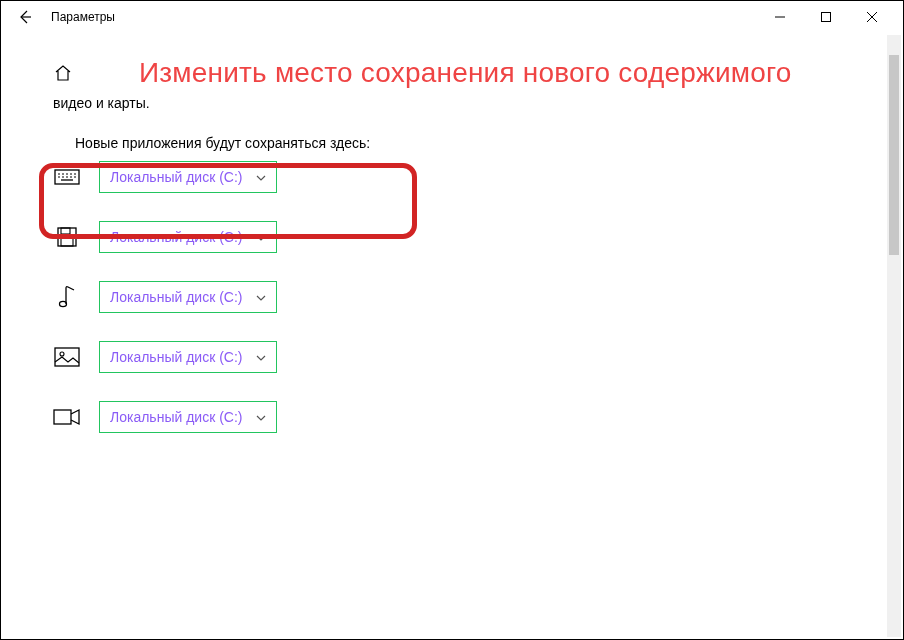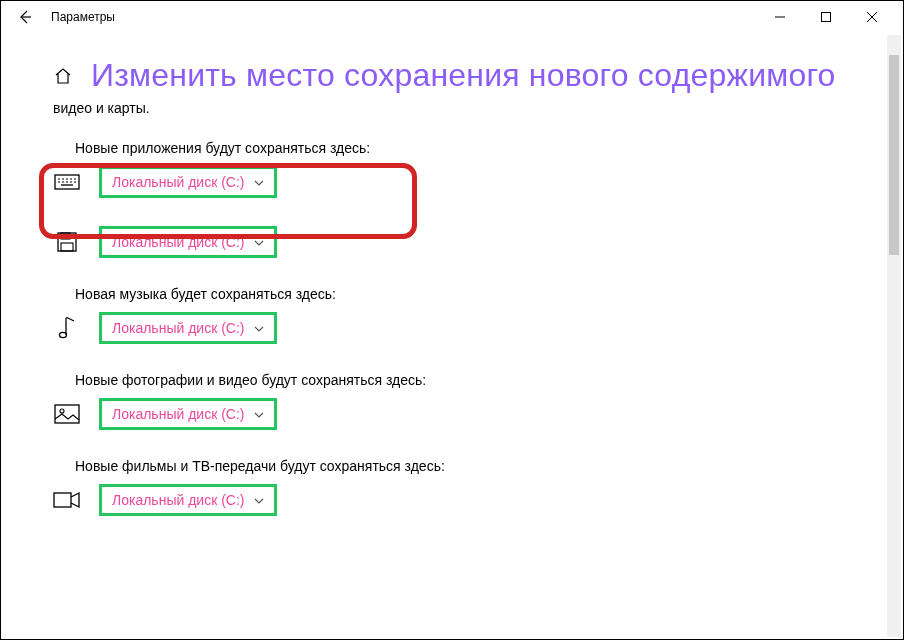--- a/index.html
+++ b/index.html
@@ -61,24 +61,25 @@
       margin-bottom: 6px;
     }
     .home-icon {
       width: 20px;
       height: 20px;
       display: flex;
       align-items: center;
       justify-content: center;
     }
     .page-title {
-      font-size: 32px;
+      font-size: 28px;
       font-weight: 400;
-      color: #8b5cf6;
+      color: #ef4444;
       letter-spacing: 0.2px;
+      margin-left: 48px;
     }
     .subtitle {
       font-size: 14px;
       color: #000;
       margin-bottom: 24px;
       margin-left: 0;
     }
     .rows {
       margin-left: -10px;
     }
@@ -102,29 +103,29 @@
       width: 28px;
       height: 28px;
       display: flex;
       align-items: center;
       justify-content: center;
       flex-shrink: 0;
     }
     .dropdown {
       height: 32px;
       min-width: 178px;
-      border: 3px solid #22c55e;
+      border: 1px solid #22c55e;
       background: #fff;
       display: flex;
       align-items: center;
       padding: 0 10px;
       gap: 0;
       cursor: pointer;
       font-size: 14px;
-      color: #ec4899;
+      color: #8b5cf6;
       justify-content: space-between;
     }
     .chevron {
       font-size: 10px;
       color: #555;
     }
     .highlight-box {
       position: absolute;
       border: 5px solid #d22424;
       border-radius: 14px;
@@ -238,62 +239,59 @@
           <span class="chevron">
             <svg width="10" height="6">
                 <path d="M1 1 L5 5 L9 1" stroke="#555" stroke-width="1.2" fill="none"></path>
               </svg>
           </span>
         </div>
       </div>
     </div>
 
     <div class="setting-row">
-      <div class="setting-label">Новая музыка будет сохраняться здесь:</div>
       <div class="ctrl-line">
         <div class="row-icon">
           <svg width="22" height="26" viewBox="0 0 22 26">
               <path d="M10 20 V4 Q10 2 12 3 L18 6" stroke="#000" stroke-width="1.3" fill="none"></path>
               <ellipse cx="7" cy="20" rx="3.5" ry="2.6" stroke="#000" stroke-width="1.3" fill="none"></ellipse>
             </svg>
         </div>
         <div class="dropdown">
           <span>Локальный диск (C:)</span>
           <span class="chevron">
             <svg width="10" height="6">
                 <path d="M1 1 L5 5 L9 1" stroke="#555" stroke-width="1.2" fill="none"></path>
               </svg>
           </span>
         </div>
       </div>
     </div>
 
     <div class="setting-row">
-      <div class="setting-label">Новые фотографии и видео будут сохраняться здесь:</div>
       <div class="ctrl-line">
         <div class="row-icon">
           <svg width="26" height="20" viewBox="0 0 26 20">
               <rect x="1" y="1" width="24" height="18" stroke="#000" stroke-width="1.3" fill="none"></rect>
               <circle cx="8" cy="7" r="2" stroke="#000" stroke-width="1.1" fill="none"></circle>
               <path d="M1 15 L8 10 L14 15 L19 11 L25 16" stroke="#000" stroke-width="1.1" fill="none"></path>
             </svg>
         </div>
         <div class="dropdown">
           <span>Локальный диск (C:)</span>
           <span class="chevron">
             <svg width="10" height="6">
                 <path d="M1 1 L5 5 L9 1" stroke="#555" stroke-width="1.2" fill="none"></path>
               </svg>
           </span>
         </div>
       </div>
     </div>
 
     <div class="setting-row">
-      <div class="setting-label">Новые фильмы и ТВ-передачи будут сохраняться здесь:</div>
       <div class="ctrl-line">
         <div class="row-icon">
           <svg width="28" height="18" viewBox="0 0 28 18">
               <rect x="1" y="2" width="17" height="14" stroke="#000" stroke-width="1.3" fill="none"></rect>
               <path d="M18 6 L26 2 V16 L18 12" stroke="#000" stroke-width="1.3" fill="none"></path>
             </svg>
         </div>
         <div class="dropdown">
           <span>Локальный диск (C:)</span>
           <span class="chevron">

